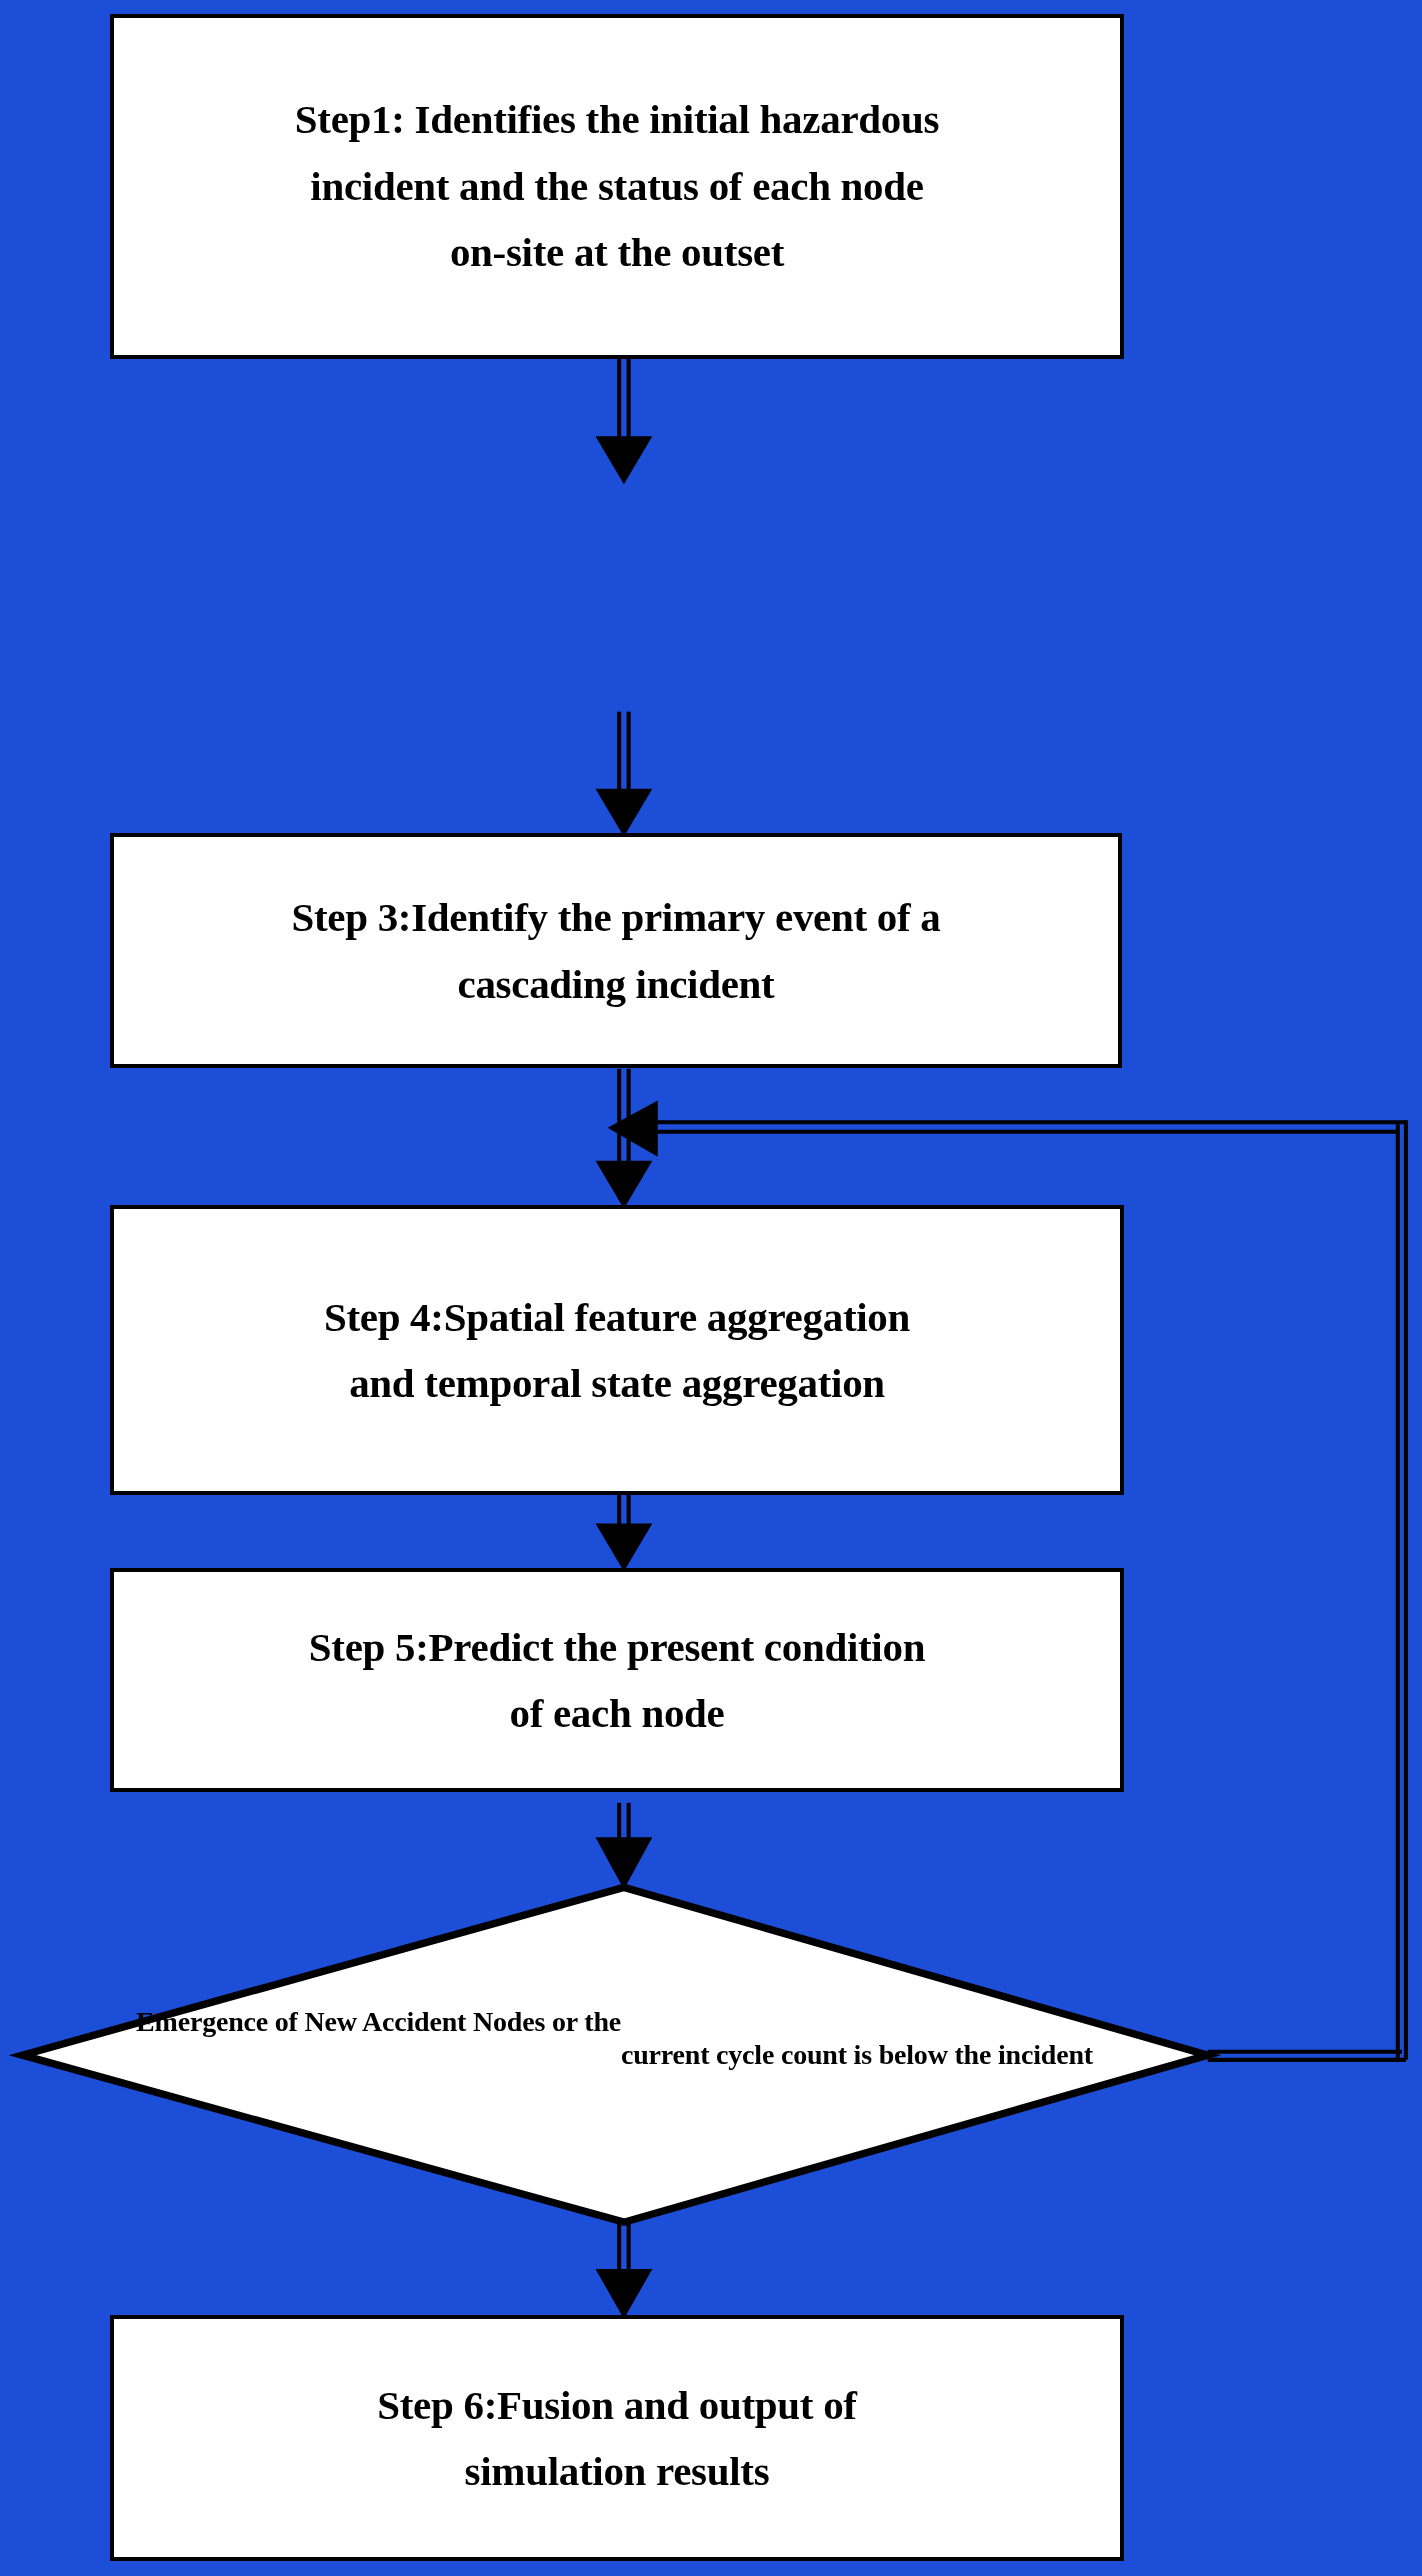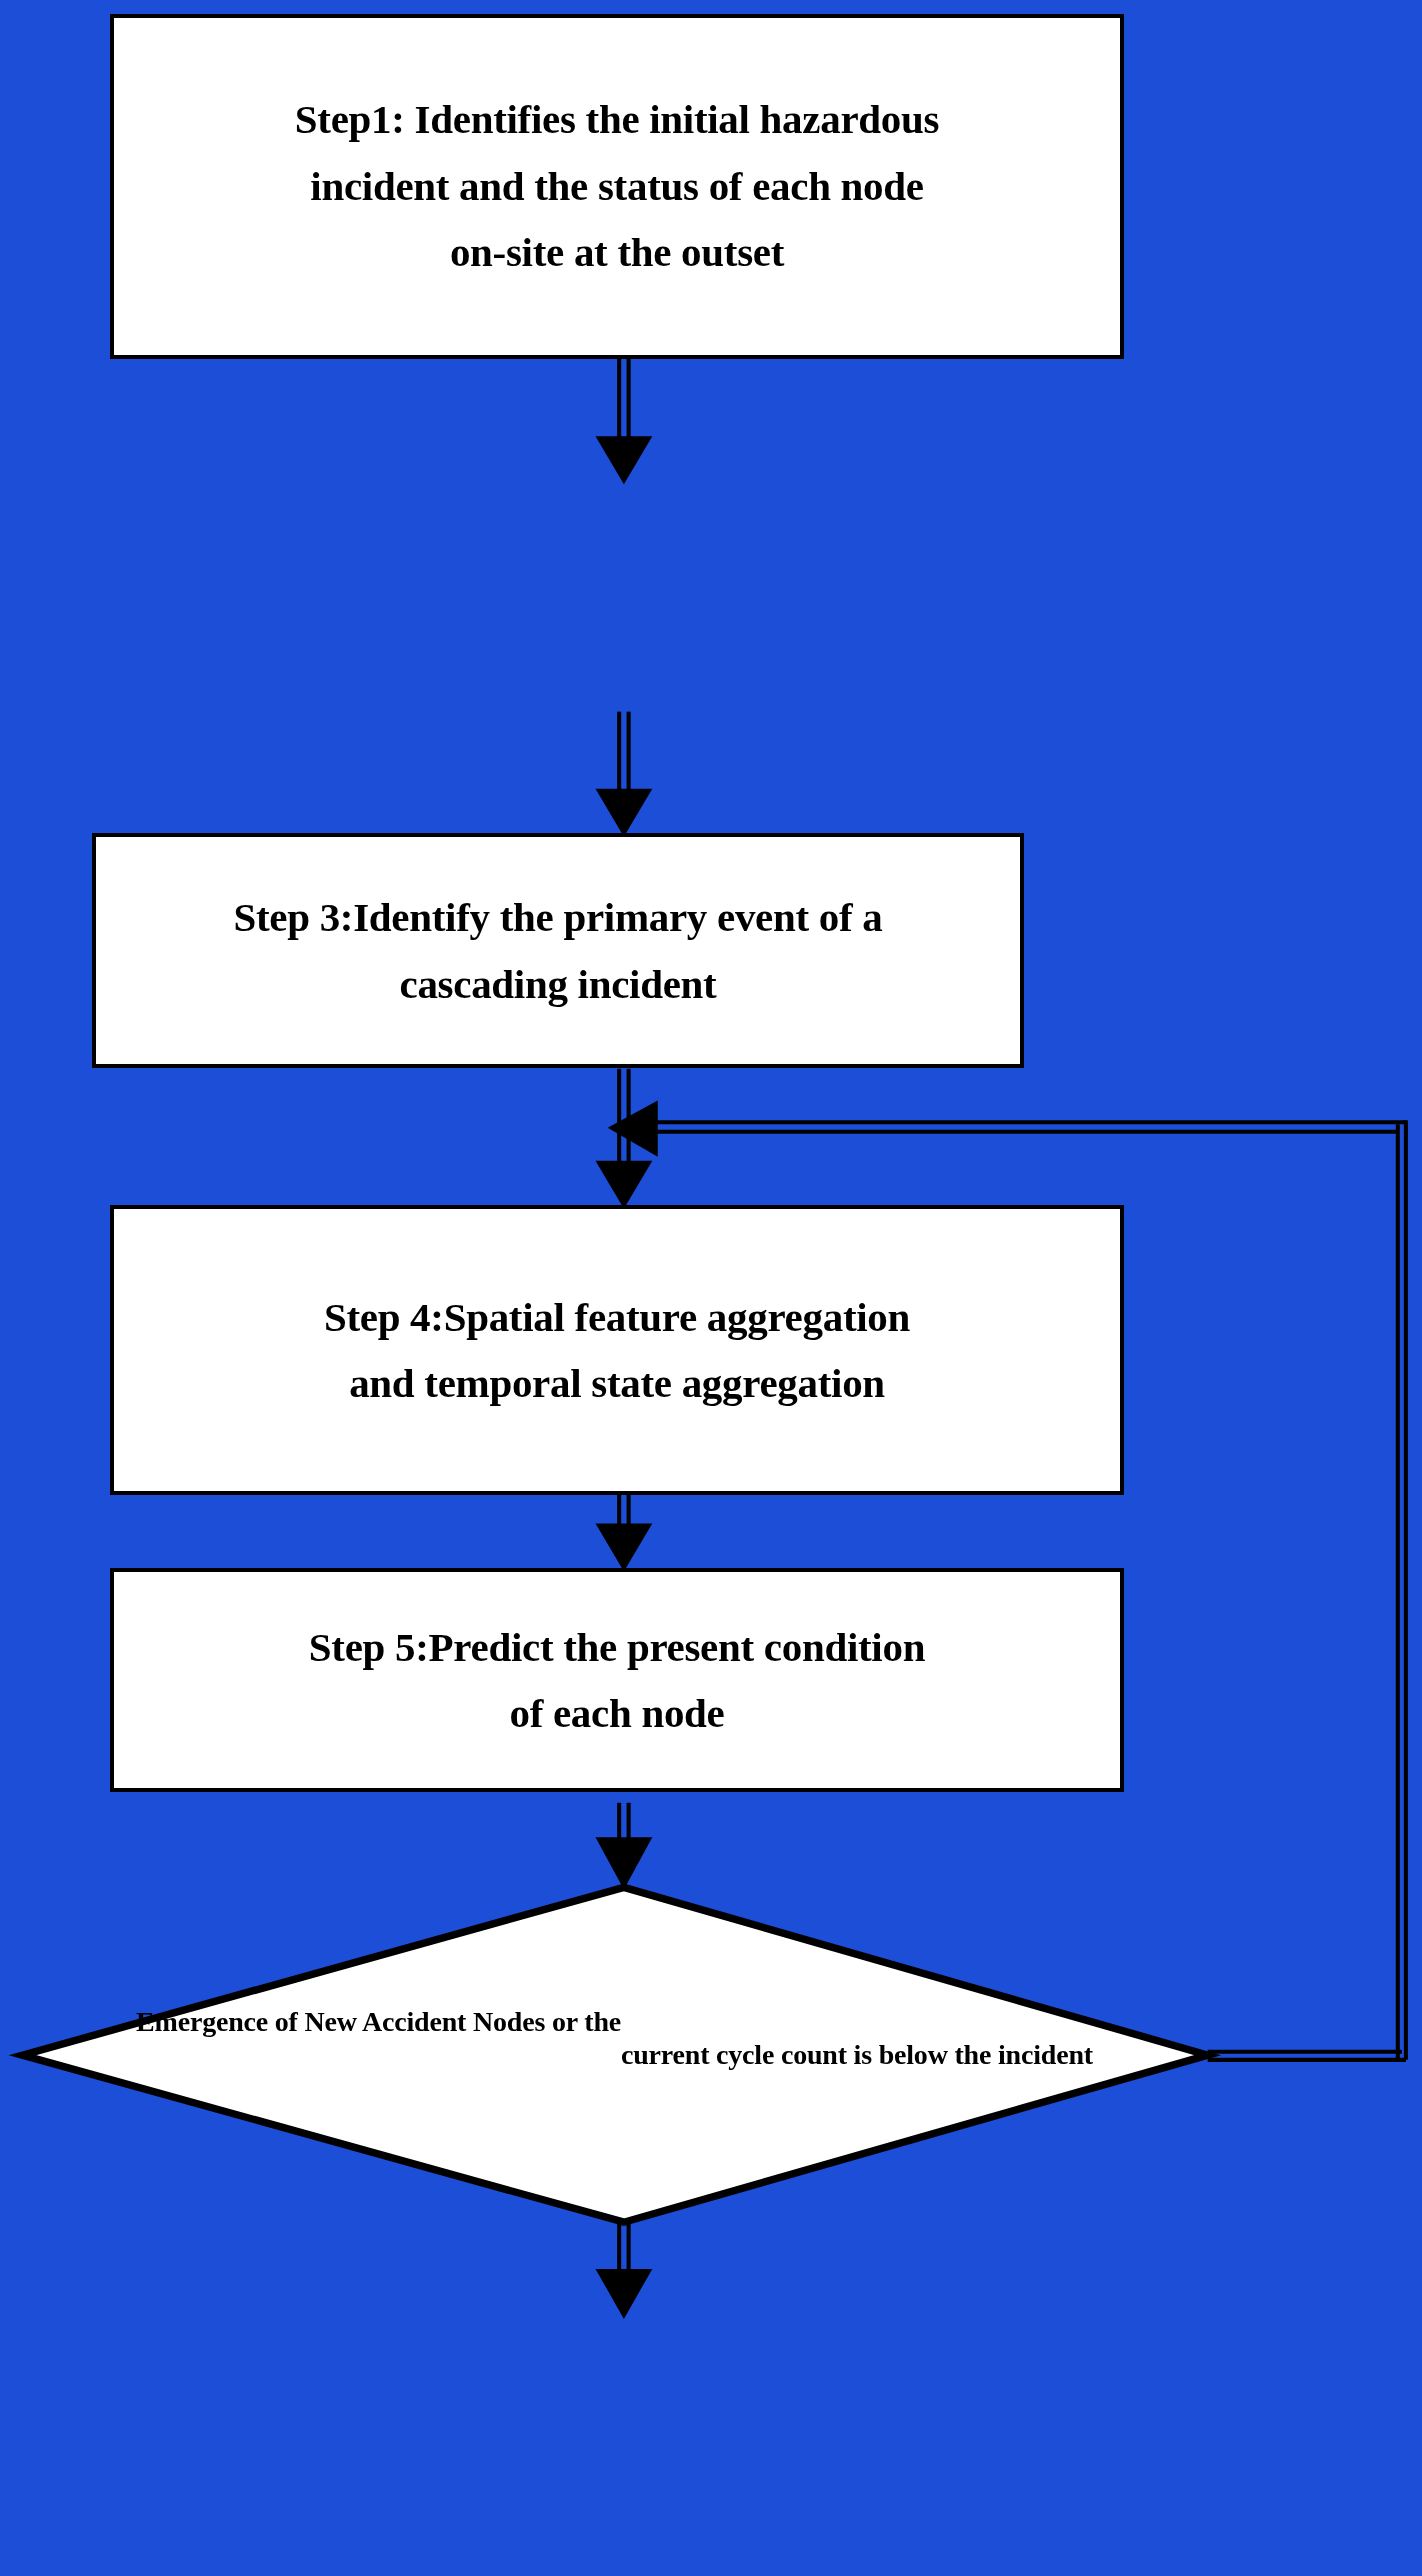--- a/index.html
+++ b/index.html
@@ -135,21 +135,21 @@
     </g>
   </svg>
 
   <div class="node-box" style="left:110px; top:13.5px; width:1014px; height:345px;">
     <div class="node-text">Step1: Identifies the initial hazardous
 incident and the status of each node
 on-site at the outset</div>
   </div>
 
 
-  <div class="node-box" style="left:92px; top:833px; width:932px; height:235px;">
+  <div class="node-box" style="left:110px; top:833px; width:1012px; height:235px;">
     <div class="node-text">Step 3:Identify the primary event of a
 cascading incident</div>
   </div>
 
   <div class="node-box" style="left:110px; top:1205px; width:1014px; height:290px;">
     <div class="node-text">Step 4:Spatial feature aggregation
 and temporal state aggregation</div>
   </div>
 
   <div class="node-box" style="left:110px; top:1568px; width:1014px; height:224px;">
@@ -157,15 +157,19 @@
 of each node</div>
   </div>
 
   <div class="decision-wrap" style="left:22px; top:1887px; width:1185px; height:335px;">
     <div class="decision-text">
       <span class="decision-line-1">Emergence of New Accident Nodes or the</span>
       <span class="decision-line-2">current cycle count is below the incident</span>
     </div>
   </div>
 
+  <div class="node-box" style="left:110px; top:2315px; width:1014px; height:246px;">
+    <div class="node-text">Step 6:Fusion and output of
+simulation results</div>
+  </div>
 
 </div>
 
 
 </body></html>

